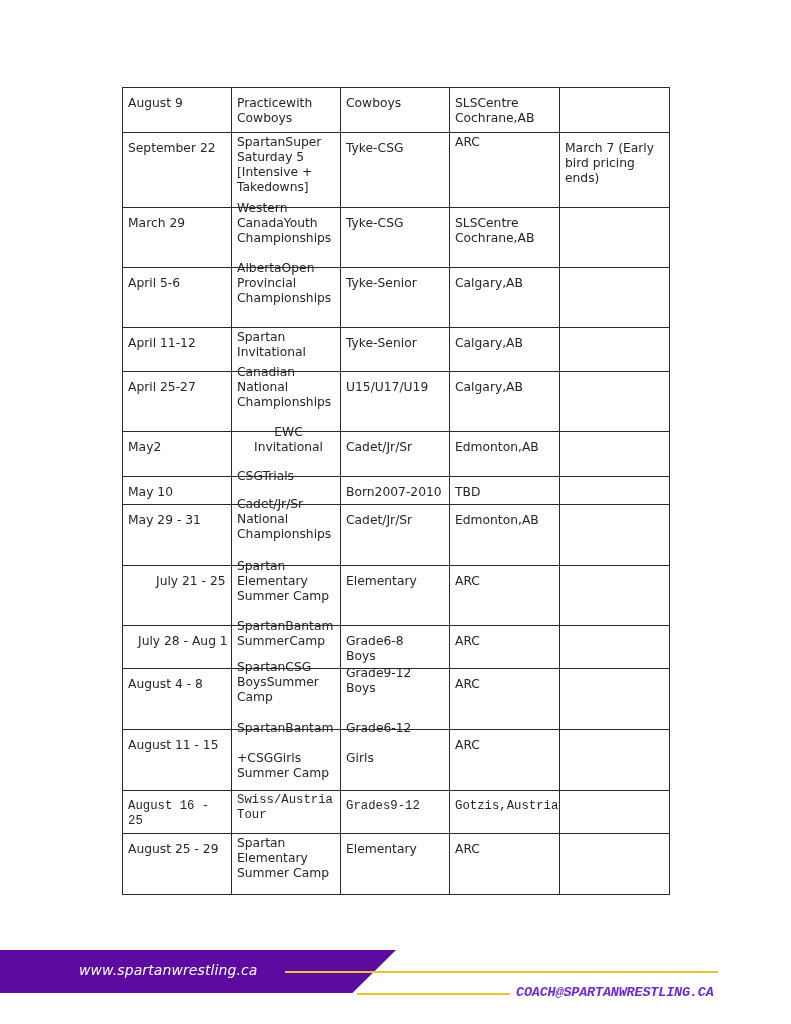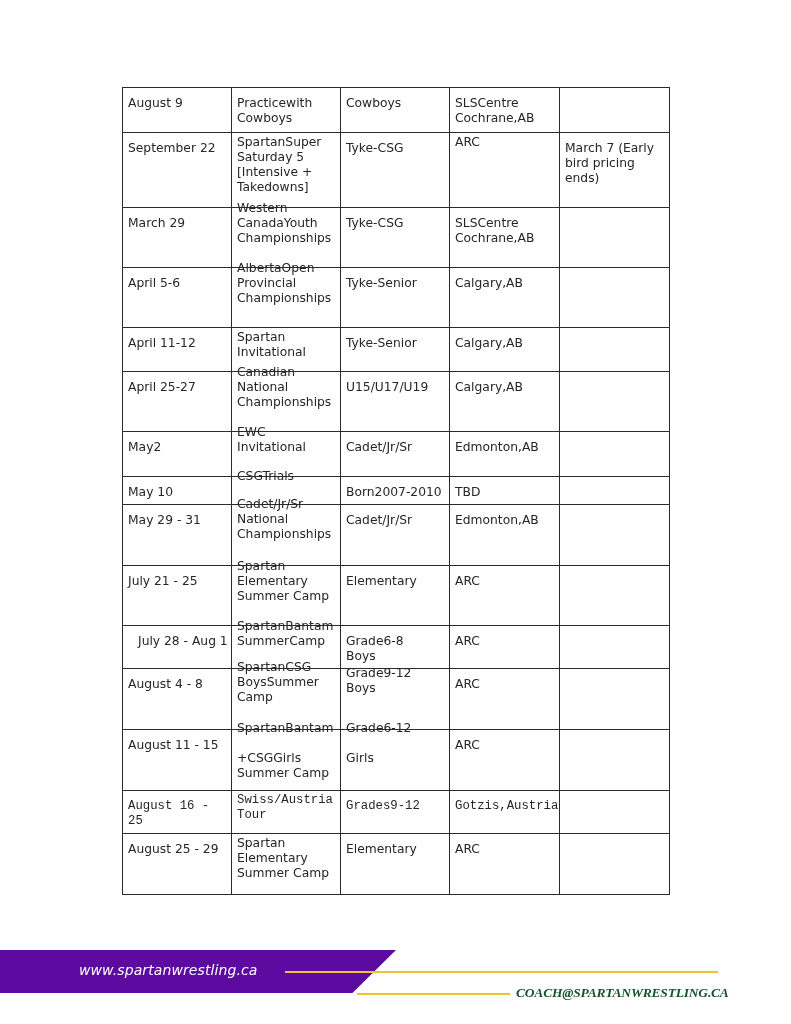--- a/index.html
+++ b/index.html
@@ -49,23 +49,23 @@
     .gold-line-1 {
       position: absolute; left: 285px; top: 971px; width: 433px; height: 2px;
       background: #f0c22f;
     }
     .gold-line-2 {
       position: absolute; left: 357px; top: 993px; width: 153px; height: 1.5px;
       background: #f0c22f;
     }
     .footer-email {
       position: absolute; left: 516px; top: 985px;
-      font-family: Liberation Serif, serif;
+      font-family: Liberation Mono, monospace;
       font-weight: bold; font-style: italic;
-      font-size: 13.5px; color: #14532d; letter-spacing: -0.2px;
+      font-size: 13.5px; color: #6d28d9; letter-spacing: -0.2px;
     }
   </style>
 </head>
 <body>
 
 <table class="sched">
   <colgroup>
     <col class="c0">
       <col class="c1">
       <col class="c2">
@@ -188,21 +188,21 @@
         </td>
         <td>
           <div class="cell" style="top: 0px;"></div>
         </td>
       </tr>
       <tr style="height: 45px;">
         <td>
           <div class="cell" style="top: 8px;">May2</div>
         </td>
         <td>
-          <div class="cell" style="top: -7px;">EWC
+          <div class="cell" style="top: -7px; text-align: center;">EWC
 Invitational</div>
         </td>
         <td>
           <div class="cell" style="top: 8px;">Cadet/Jr/Sr</div>
         </td>
         <td>
           <div class="cell" style="top: 8px;">Edmonton,AB</div>
         </td>
         <td>
           <div class="cell" style="top: 0px;"></div>
@@ -239,21 +239,21 @@
         </td>
         <td>
           <div class="cell" style="top: 8px;">Edmonton,AB</div>
         </td>
         <td>
           <div class="cell" style="top: 0px;"></div>
         </td>
       </tr>
       <tr style="height: 60px;">
         <td>
-          <div class="cell" style="top: 8px;">July 21 - 25</div>
+          <div class="cell" style="top: 8px; margin-left: 28px;">July 21 - 25</div>
         </td>
         <td>
           <div class="cell" style="top: -7px;">Spartan
 Elementary
 Summer Camp</div>
         </td>
         <td>
           <div class="cell" style="top: 8px;">Elementary</div>
         </td>
         <td>

